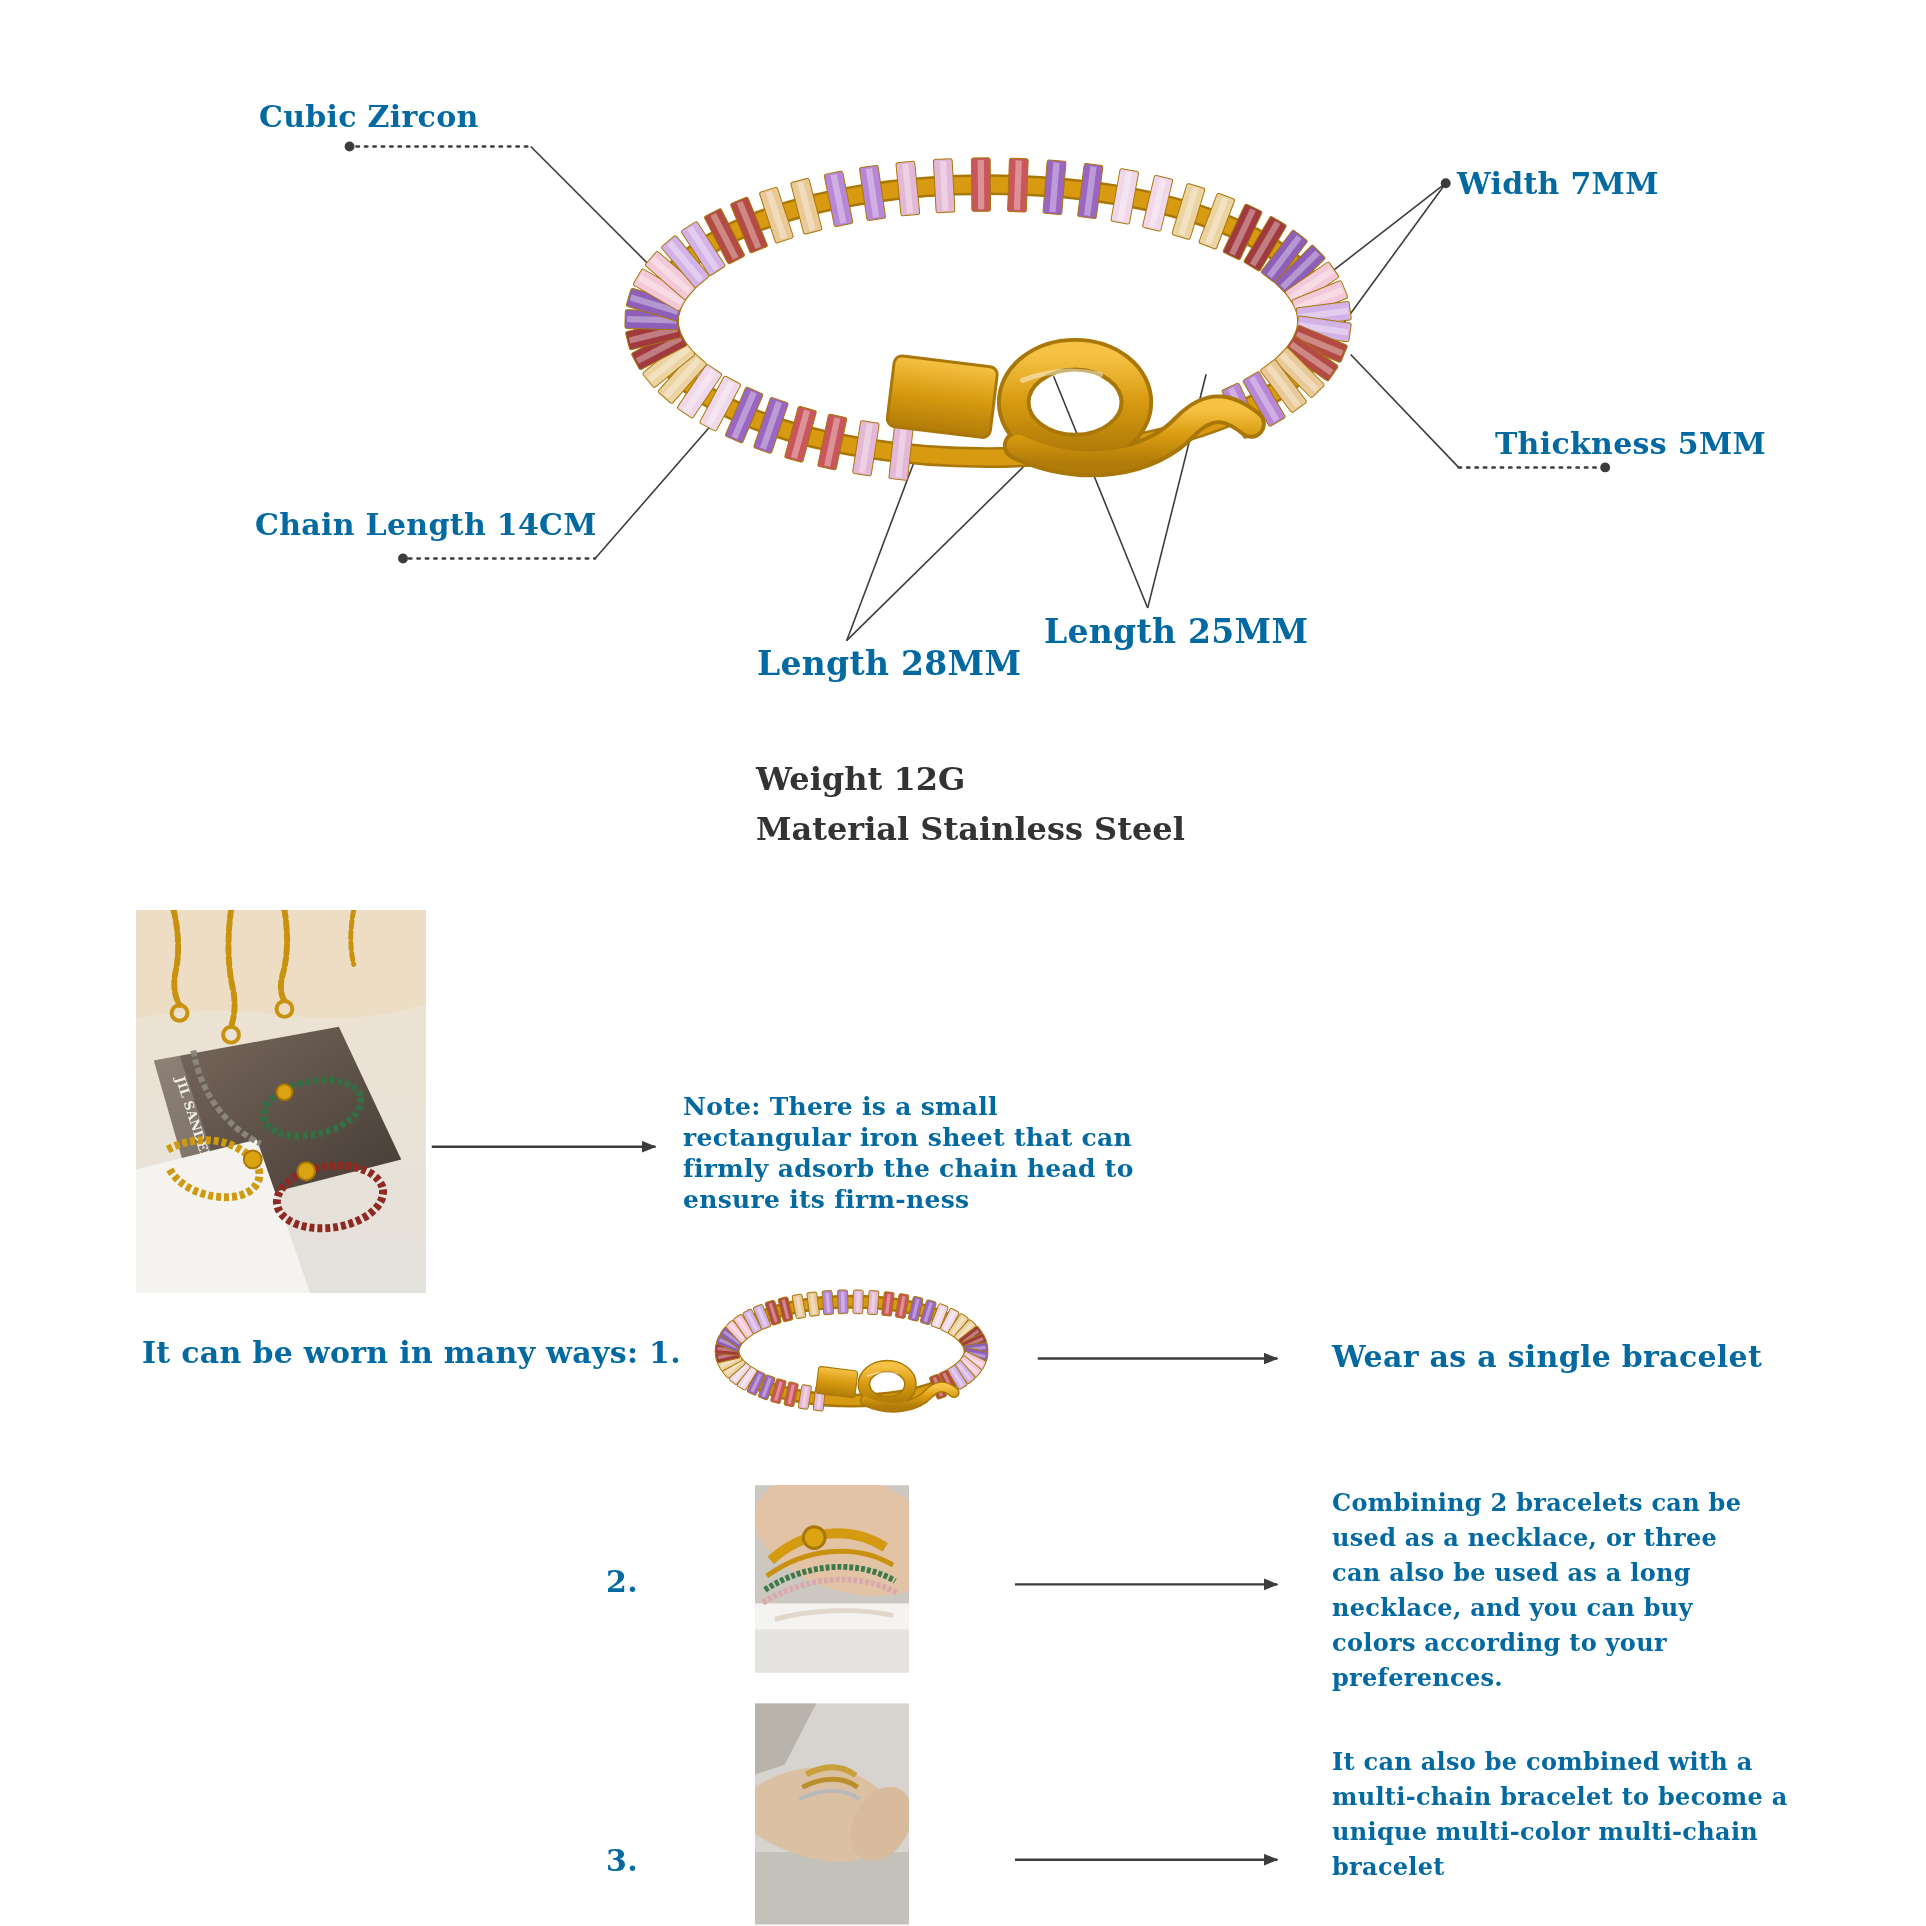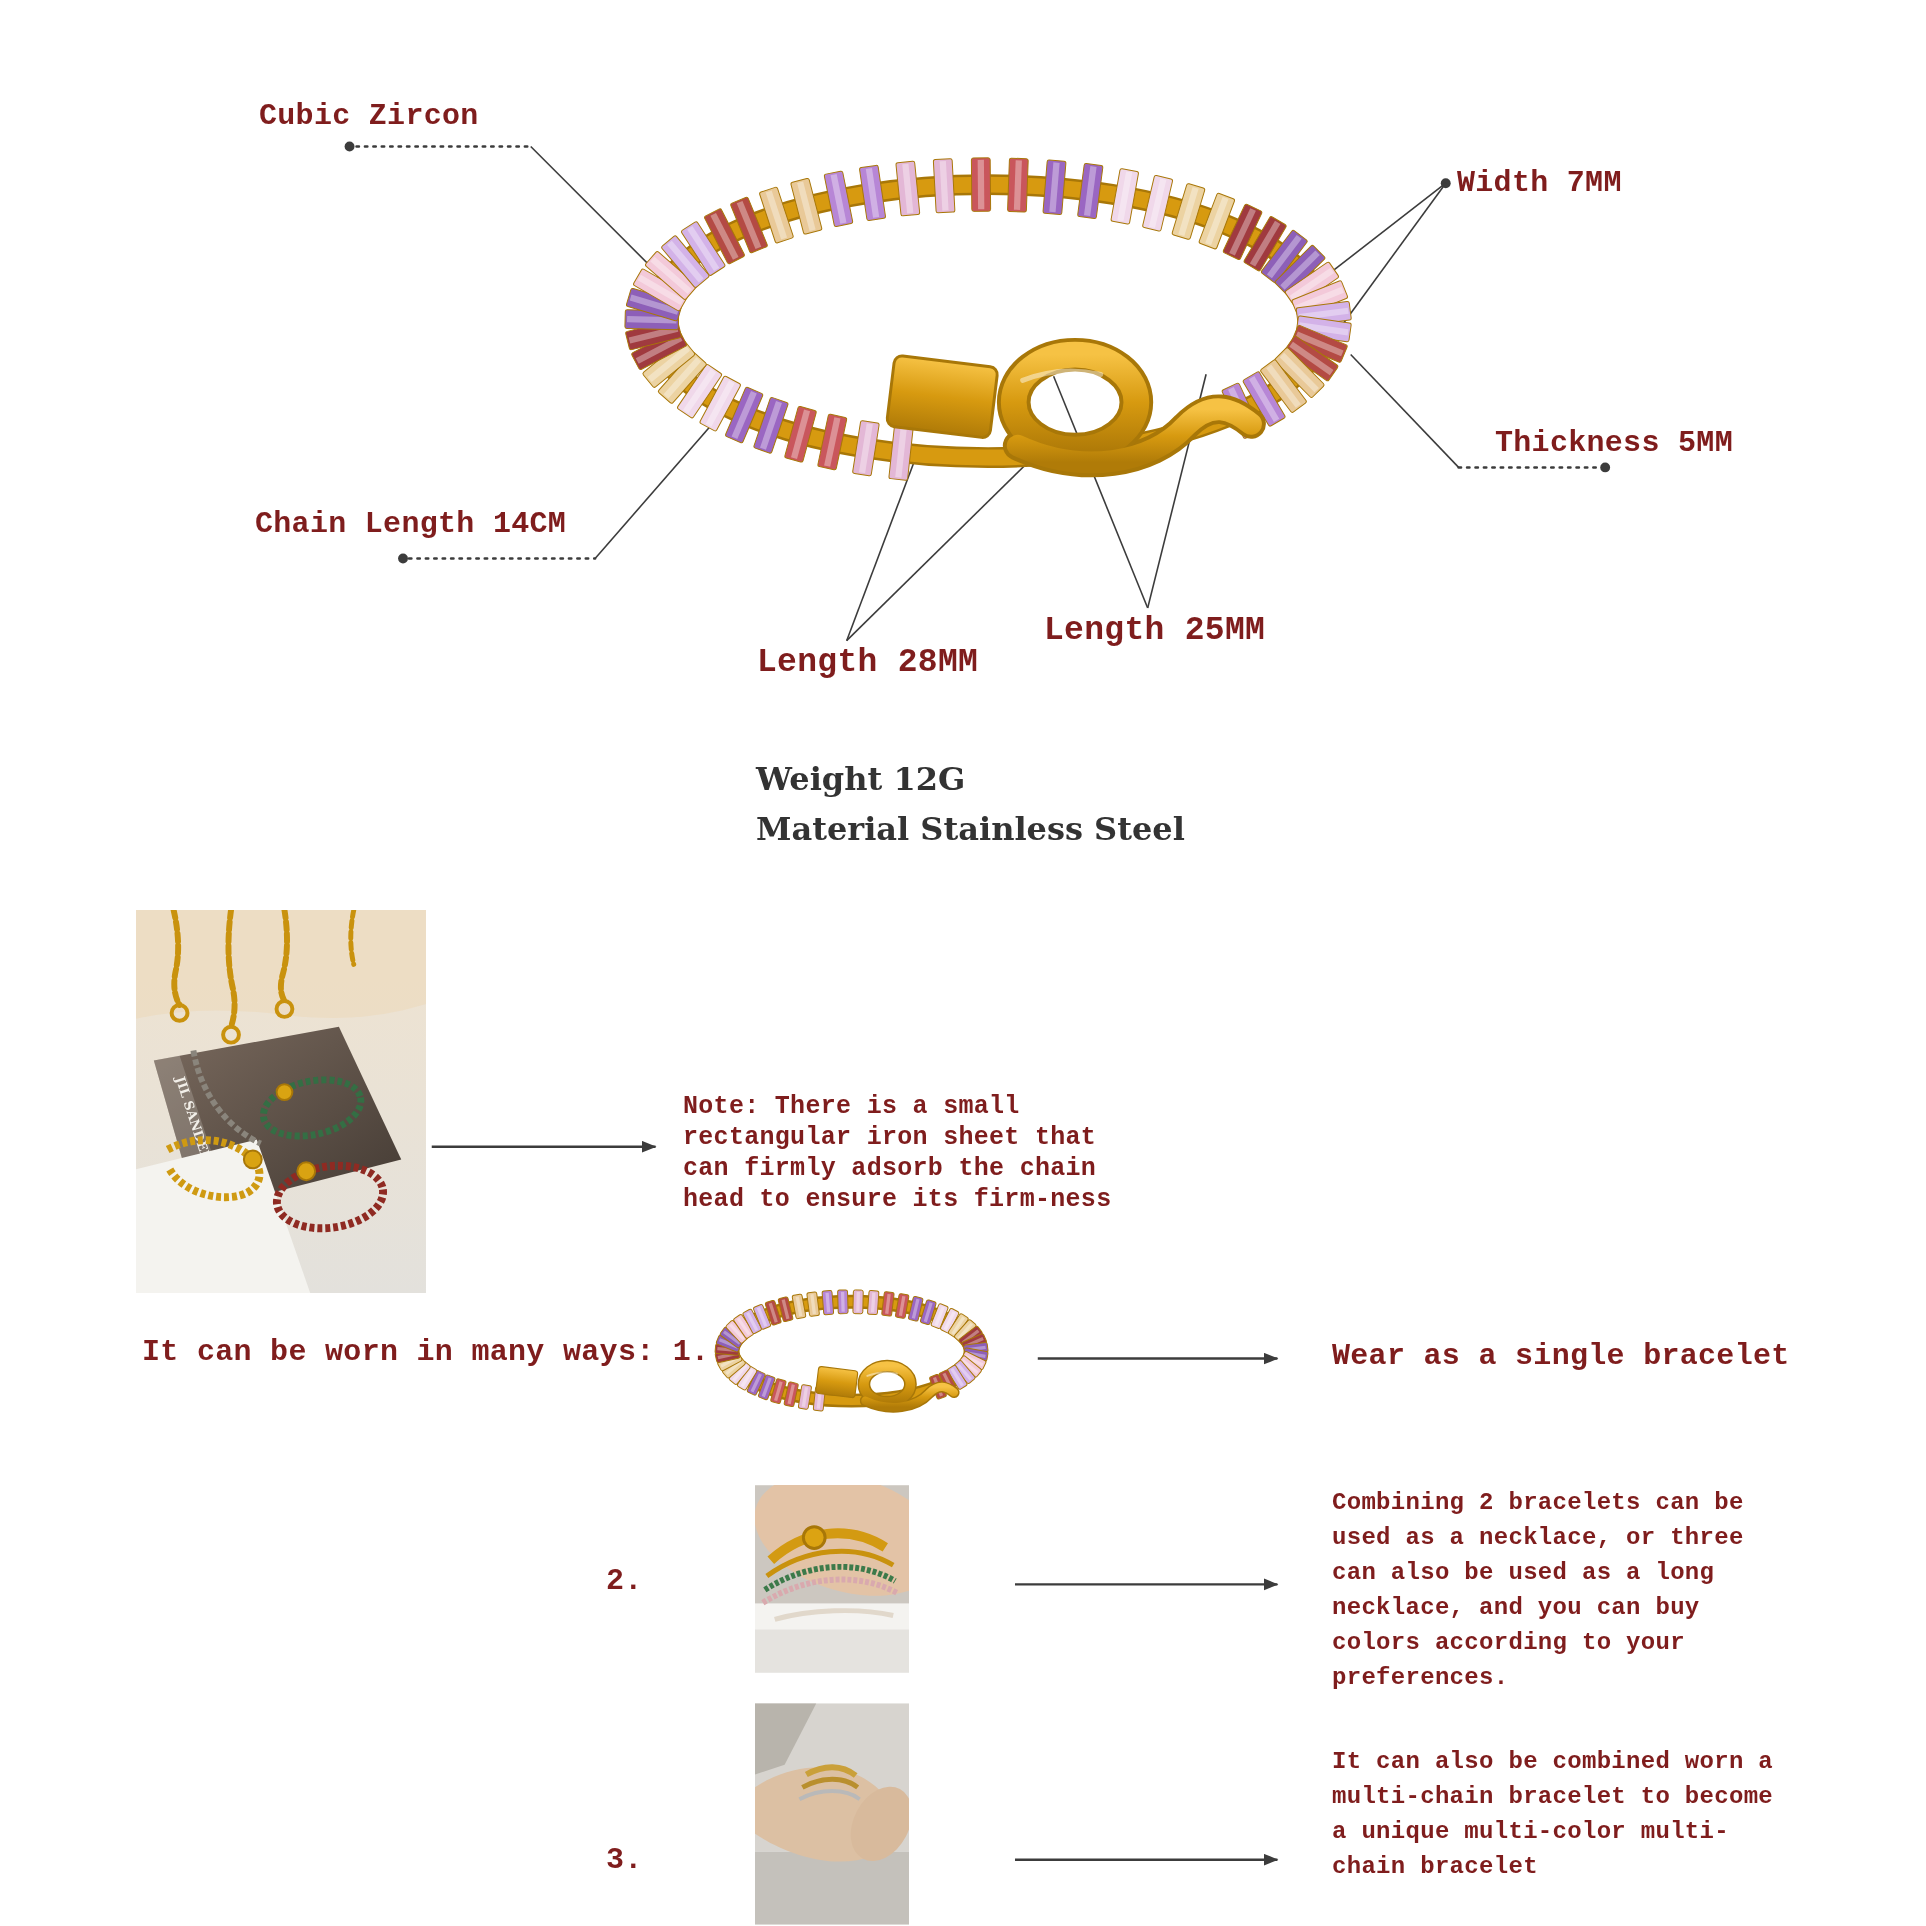--- a/index.html
+++ b/index.html
@@ -1,19 +1,19 @@
 <!DOCTYPE html>
 <html><head>
 <meta charset="utf-8">
 <style>
   html,body{margin:0;padding:0;background:#fff;}
   .canvas{position:relative;width:1927px;height:1927px;background:#ffffff;overflow:hidden;
           font-family:"DejaVu Serif", "Liberation Serif", serif;color:#333;}
   .abs{position:absolute;}
-  .t{position:absolute;font-weight:700;color:#7f1d1d;letter-spacing:0.3px;font-family:Liberation Mono, monospace;}
+  .t{position:absolute;font-weight:700;color:#0369a1;letter-spacing:0.3px;}
   .callout{font-size:30px;}
   .len{font-size:33px;}
   .spec-line{font-size:32px;line-height:50px;font-weight:700;}
   .note{font-size:25px;line-height:31px;width:465px;}
   .intro{font-size:30px;}
   .num{font-size:30px;}
   .para{font-size:24px;line-height:35px;}
   .way1{font-size:30px;}
   svg.layer{position:absolute;left:0;top:0;pointer-events:none;}
 </style>
@@ -546,16 +546,16 @@
     <rect y="150" width="156" height="74" fill="#c4c1bb"></rect>
     <polygon points="0,0 62,0 30,62 0,72" fill="#b8b4ac"></polygon>
     <path d="M0,85 C40,58 92,58 122,84 C152,110 150,142 120,154 C80,170 30,152 0,132 Z" fill="#dcc0a3"></path>
     <ellipse cx="128" cy="122" rx="28" ry="40" transform="rotate(28 128 122)" fill="#d8ba9c"></ellipse>
     <g fill="none">
       <path d="M52,72 C70,62 88,62 102,73" stroke="#caa03a" stroke-width="6"></path>
       <path d="M48,85 C68,74 90,74 104,85" stroke="#b98f2e" stroke-width="5"></path>
       <path d="M45,97 C66,86 92,86 106,97" stroke="#b9b9b9" stroke-width="4"></path>
     </g>
   </svg>
-  <div class="t para" style="left:1332px;top:1744px;width:465px;">It can also be combined worn a multi-chain bracelet to become a unique multi-color multi-chain bracelet</div>
+  <div class="t para" style="left:1332px;top:1744px;width:465px;">It can also be combined with a multi-chain bracelet to become a unique multi-color multi-chain bracelet</div>
 
 </div>
 
 
 </body></html>

